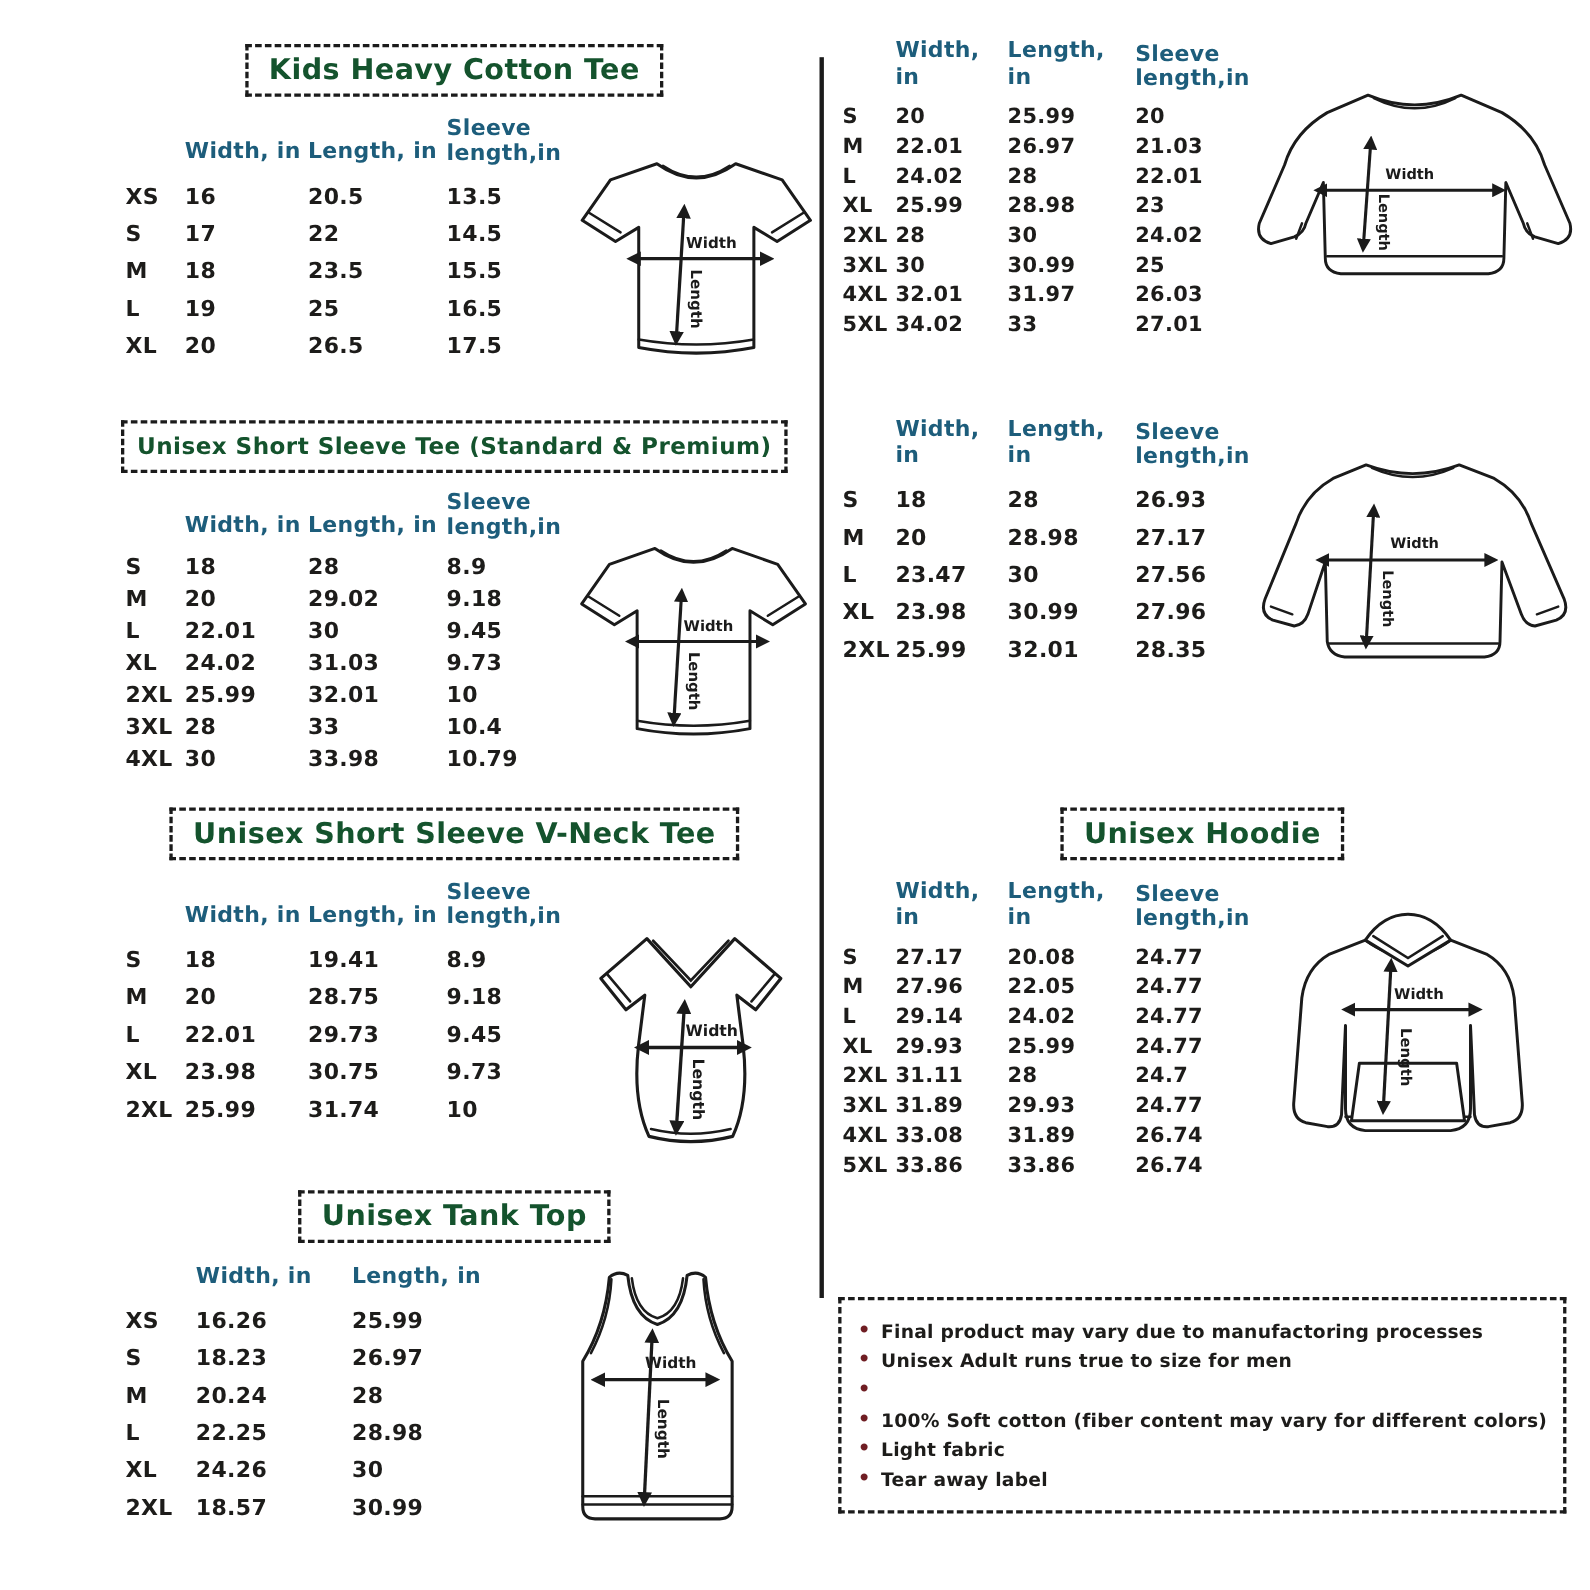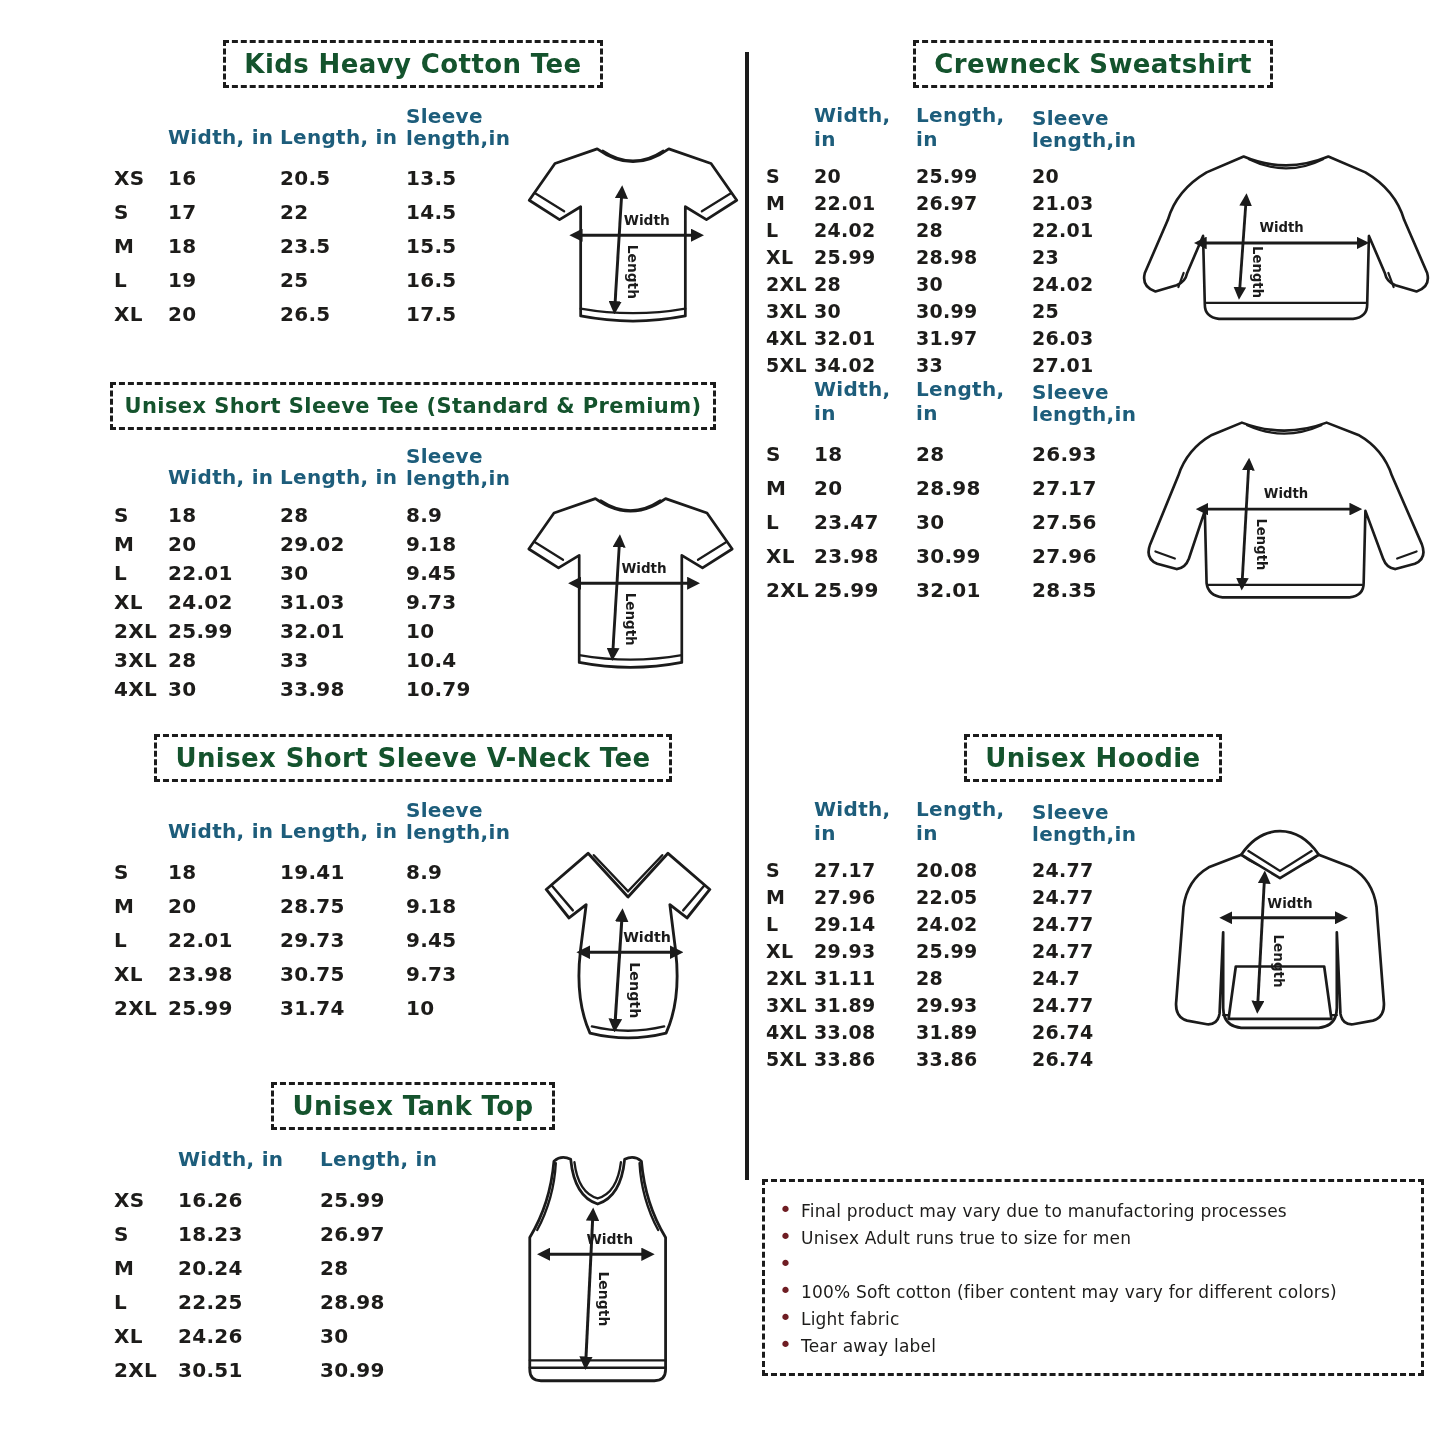--- a/index.html
+++ b/index.html
@@ -28,21 +28,21 @@
   .fig-wrap{flex:1;display:flex;justify-content:center;}
   .fw-kids{margin-top:36px}.fw-crew{margin-top:44px}.fw-std{margin-top:44px}
   .fw-long{margin-top:40px}.fw-vneck{margin-top:46px}.fw-hood{margin-top:30px}.fw-tank{margin-top:8px}
   .garment{fill:#ffffff;stroke:#1b1b1b;stroke-width:3;stroke-linejoin:round;stroke-linecap:round;}
   .seam{fill:none;stroke:#1b1b1b;stroke-width:2.5;stroke-linecap:round;}
   .arrow{stroke:#1b1b1b;stroke-width:3.2;}
   svg text{font-family:"DejaVu Sans","Liberation Sans",sans-serif;font-size:15px;font-weight:700;fill:#1b1b1b;}
   .notes-box{border:3px dashed #1b1b1b;padding:12px 14px;margin-top:8px;width:100%;box-sizing:border-box;background:#fff;}
   .note{display:flex;align-items:baseline;margin:5px 0;white-space:nowrap;}
   .bullet{color:#6f1d23;font-size:22px;margin-right:9px;line-height:1;}
-  .note-text{font-weight:400;font-size:17px;letter-spacing:.2px;}
+  .note-text{font-weight:700;font-size:17px;letter-spacing:.2px;}
 </style>
 </head>
 <body>
 
 <div class="page">
   <div class="divider"></div>
 
   <div class="col left">
 
     <section class="sec h342">
@@ -236,21 +236,21 @@
             <div class="cell sz">M</div>
             <div class="cell val">20.24</div>
             <div class="cell val">28</div>
             <div class="cell sz">L</div>
             <div class="cell val">22.25</div>
             <div class="cell val">28.98</div>
             <div class="cell sz">XL</div>
             <div class="cell val">24.26</div>
             <div class="cell val">30</div>
             <div class="cell sz">2XL</div>
-            <div class="cell val">30.51</div>
+            <div class="cell val">18.57</div>
             <div class="cell val">30.99</div>
           </div>
         <div class="fig-wrap fw-tank">
           <svg width="200" height="242" viewBox="0 0 215 260">
             <defs>
                 <marker id="m-t" viewBox="0 0 10 10" refX="7" refY="5" markerWidth="4.5" markerHeight="4.5" orient="auto-start-reverse">
                   <path d="M0,0 L10,5 L0,10 Z" fill="#1b1b1b"></path>
                 </marker>
               </defs>
             <path class="garment" d="M58,12 Q66,5 76,10 Q80,50 105,58 Q130,50 134,10 Q144,5 152,12 Q156,58 178,94 L178,236 Q178,248 166,248 L44,248 Q32,248 32,236 L32,94 Q54,58 58,12 Z"></path>
@@ -265,23 +265,20 @@
             <text x="106" y="160" text-anchor="middle" transform="rotate(90 106 160)">Length</text>
           </svg>
         </div>
       </div>
     </section>
   </div>
 
   <div class="col right">
 
     <section class="sec h342">
-      <div class="title-row">
-        <div class="title-box">Crewneck Sweatshirt</div>
-      </div>
       <div class="body">
         <div class="size-table tight">
           <div class="cell h"></div>
           <div class="cell h">Width, in</div>
           <div class="cell h">Length, in</div>
           <div class="cell h sleeve">
             <span>Sleeve</span>
             <span>length,in</span>
           </div>
         <div class="cell sz">S</div>

